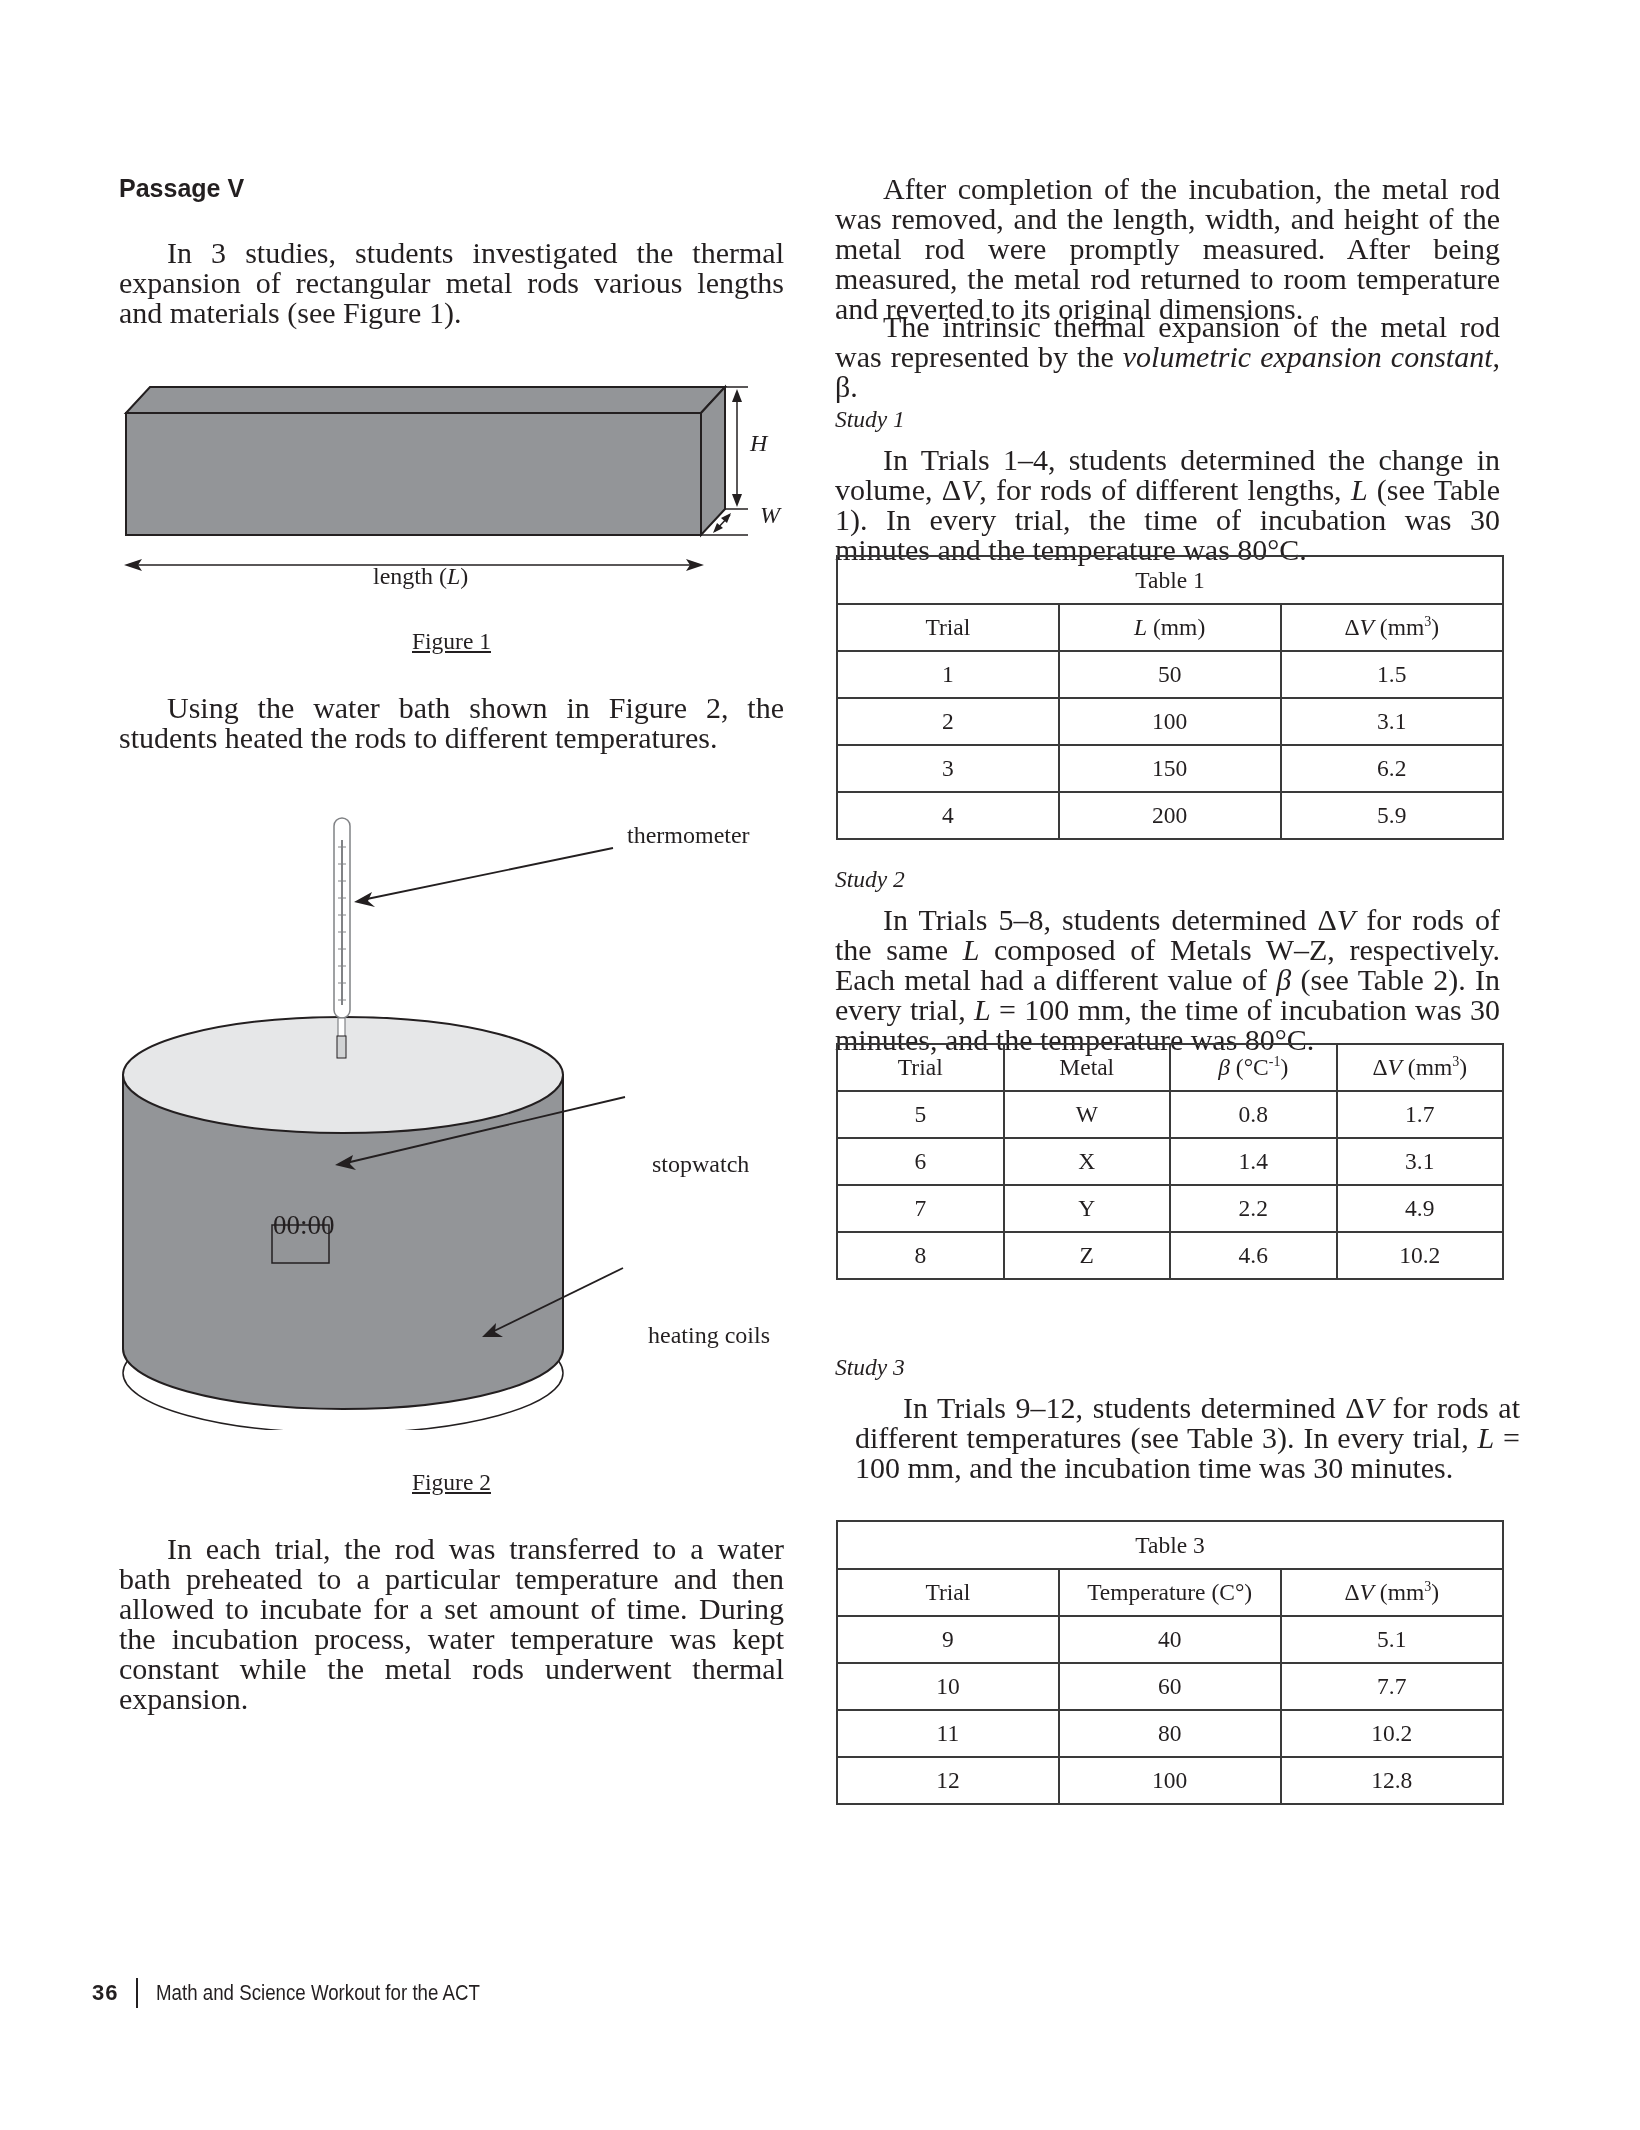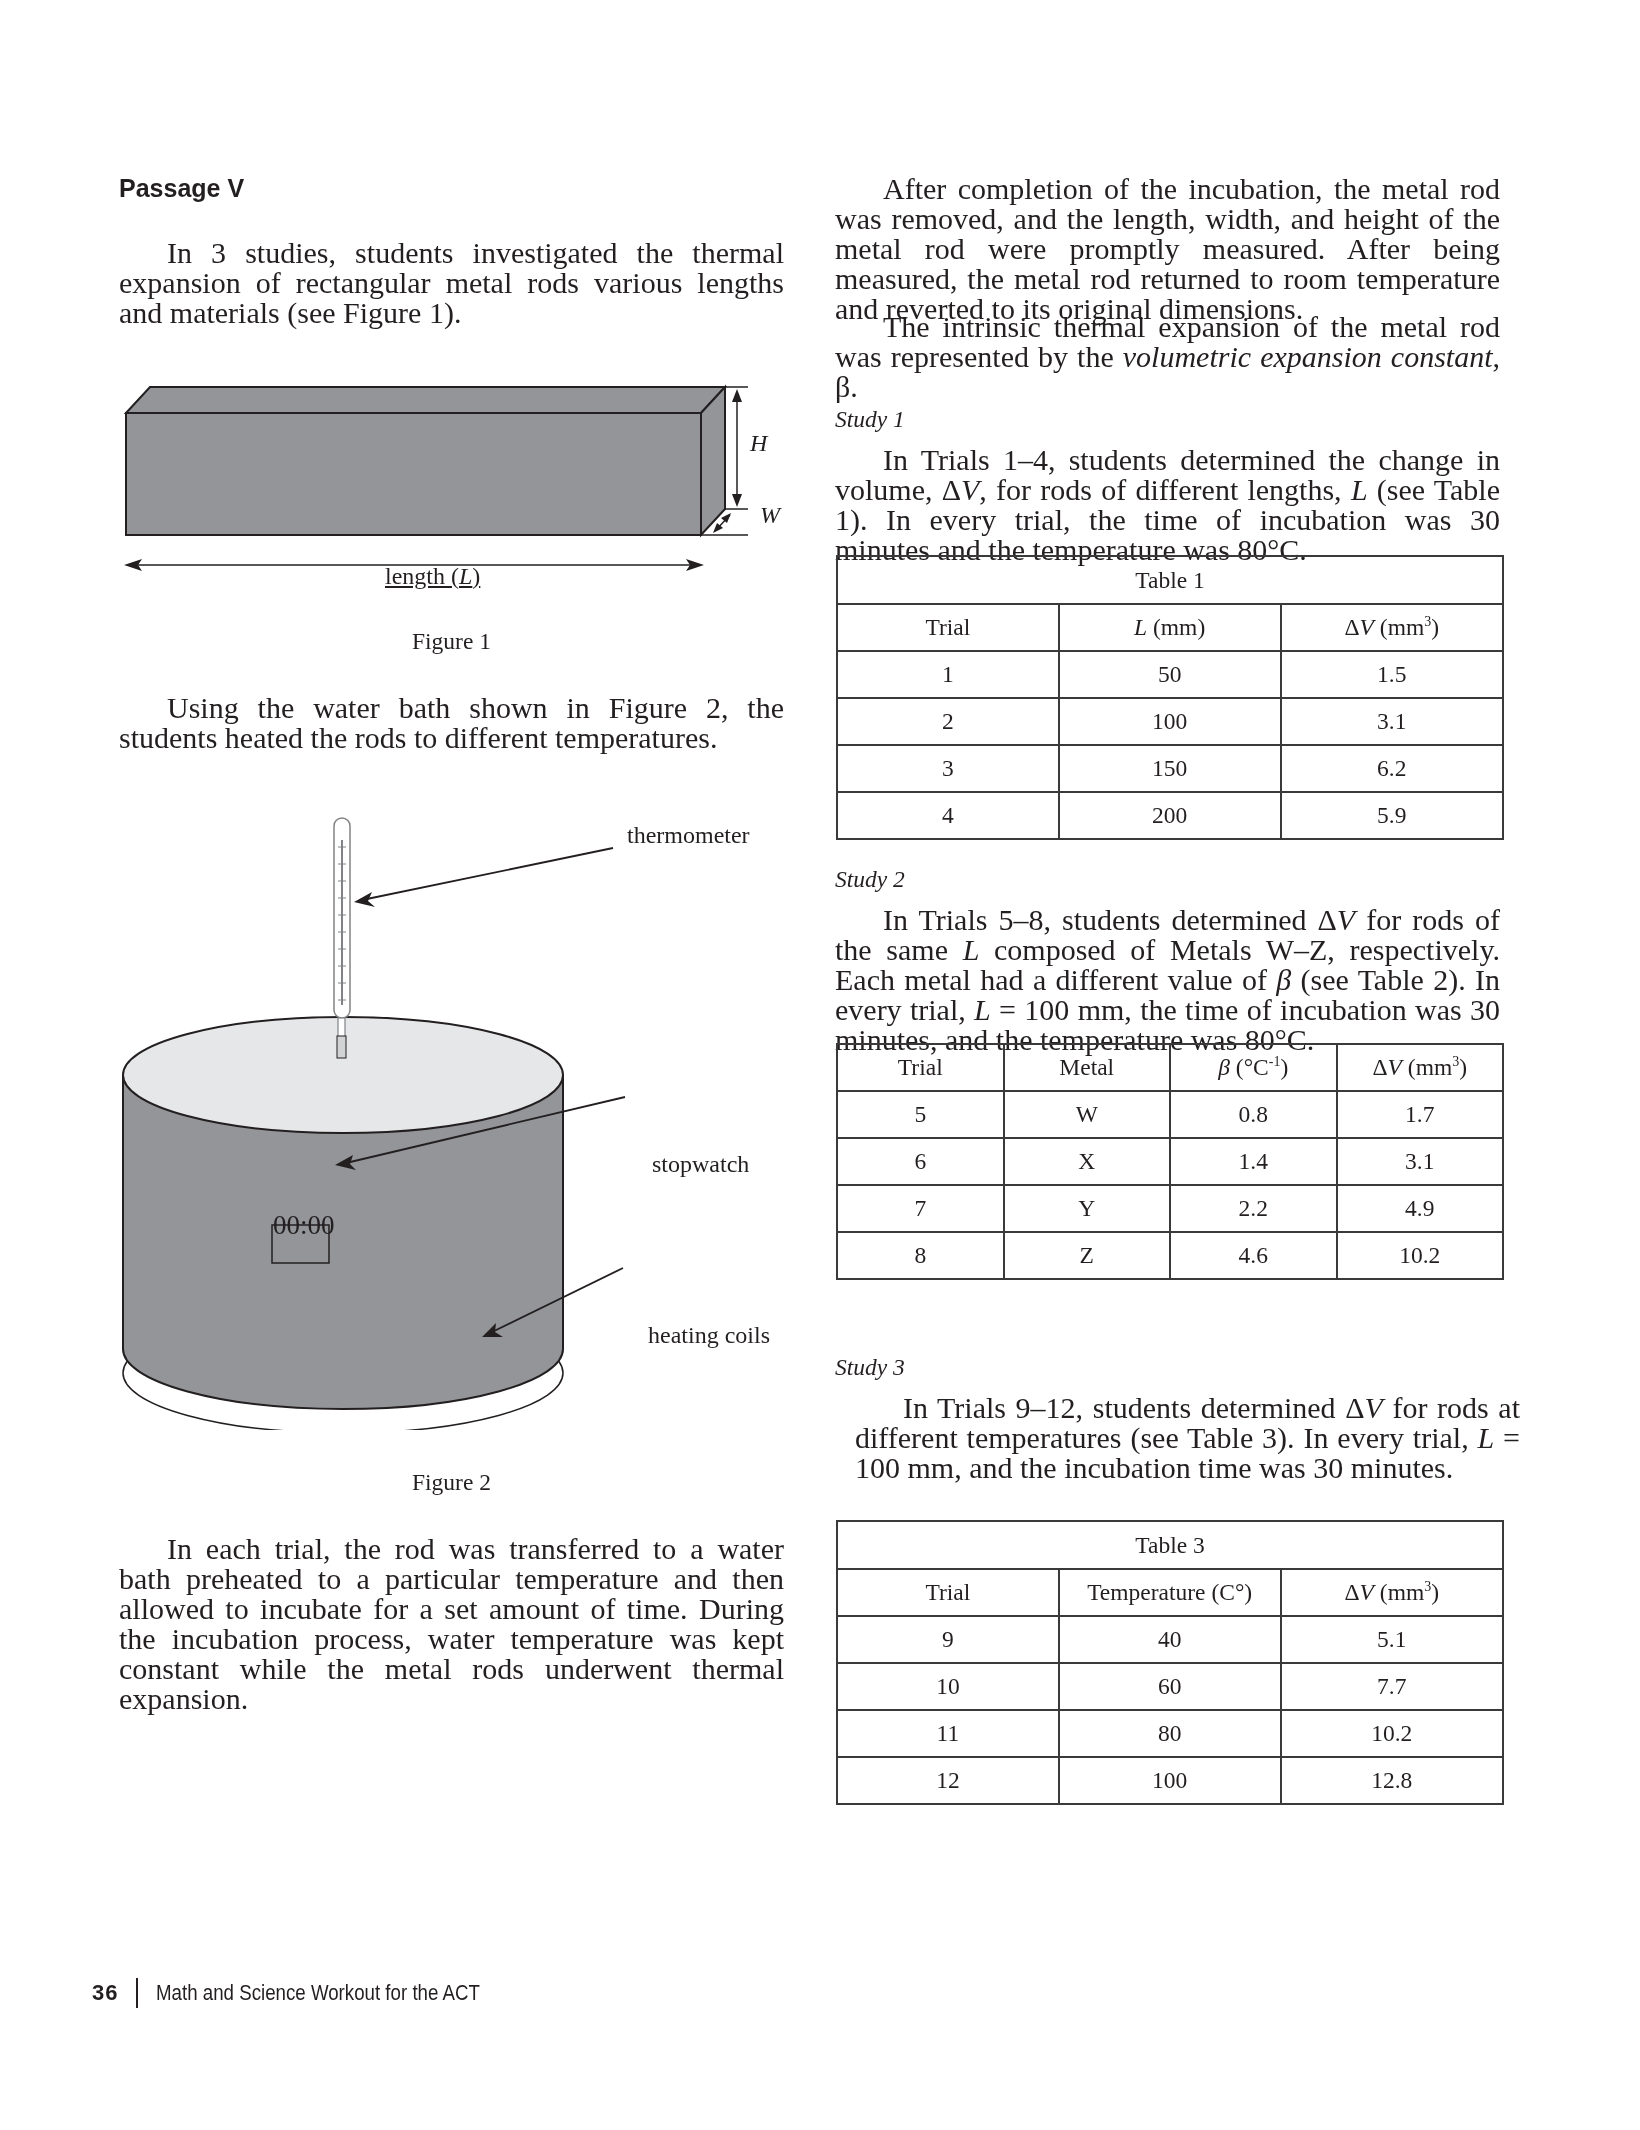--- a/index.html
+++ b/index.html
@@ -2,21 +2,21 @@
 <html><head>
 <meta charset="utf-8">
 <style>
   html, body { margin: 0; padding: 0; background: #ffffff; }
   body { width: 1640px; height: 2130px; position: relative; overflow: hidden;
          font-family: "Liberation Serif", "DejaVu Serif", serif; color: #231f20; }
   .abs { position: absolute; }
   .para { font-size: 30px; line-height: 30px; text-align: justify; text-align-last: left; margin: 0; }
   .indent { text-indent: 48px; }
   .passage-title { font-family: "Liberation Sans", "DejaVu Sans", sans-serif; font-weight: bold; font-size: 25px; }
-  .caption { font-size: 23.5px; text-align: center; }
+  .caption { font-size: 23.5px; text-align: center; text-decoration: underline; }
   .study-title { font-style: italic; font-size: 23.5px; }
   table.dt { border-collapse: collapse; position: absolute; font-size: 23.5px; }
   table.dt td { border: 2px solid #3a3a3a; text-align: center; height: 45px; padding: 0; }
   table.dt td.title { height: 46px; }
   .footer-num { font-family: "Liberation Sans", "DejaVu Sans", sans-serif; font-weight: bold; font-size: 22px; letter-spacing: 1px; }
   .footer-title { font-family: "Liberation Sans", "DejaVu Sans", sans-serif; font-size: 22px; transform: scaleX(0.85); transform-origin: left center; }
   .footer-bar { width: 2px; height: 30px; background: #231f20; }
   .fig-label { font-size: 24px; }
   i.v { font-style: italic; }
   sup { font-size: 14px; vertical-align: 9px; line-height: 0; }
@@ -46,21 +46,21 @@
   <line x1="605" y1="161" x2="620" y2="145" stroke="#231f20" stroke-width="1.5"></line>
   <polygon points="621,143 611,148 617,153" fill="#231f20"></polygon>
   <polygon points="603,163 613,158 607,153" fill="#231f20"></polygon>
 
   <line x1="18" y1="195" x2="590" y2="195" stroke="#231f20" stroke-width="1.5"></line>
   <polygon points="14,195 32,189 28,195 32,201" fill="#231f20"></polygon>
   <polygon points="594,195 576,189 580,195 576,201" fill="#231f20"></polygon>
 </svg>
 <div class="abs fig-label" style="left:750px; top:430px; font-style:italic;">H</div>
 <div class="abs fig-label" style="left:760px; top:502px; font-style:italic;">W</div>
-<div class="abs fig-label" style="left:385px; top:563px;text-decoration:underline;"><span>length (</span><i class="v">L</i><span>)</span></div>
+<div class="abs fig-label" style="left:373px; top:563px;"><span>length (</span><i class="v">L</i><span>)</span></div>
 
 <div class="abs caption" style="left:119px; top:628px; width:665px;">Figure 1</div>
 
 <p class="abs para indent" style="left:119px; top:693px; width:665px;">Using the water bath shown in Figure 2, the students heated the rods to different temperatures.</p>
 
 <svg class="abs" style="left:110px; top:790px;" width="700" height="650" viewBox="0 0 700 650">
 
   <ellipse cx="233" cy="583" rx="220" ry="60" fill="none" stroke="#231f20" stroke-width="1.5"></ellipse>
   <ellipse cx="233" cy="572" rx="195" ry="44" fill="none" stroke="#231f20" stroke-width="1.5"></ellipse>
   <ellipse cx="233" cy="555" rx="120" ry="25" fill="none" stroke="#231f20" stroke-width="1.5"></ellipse>

